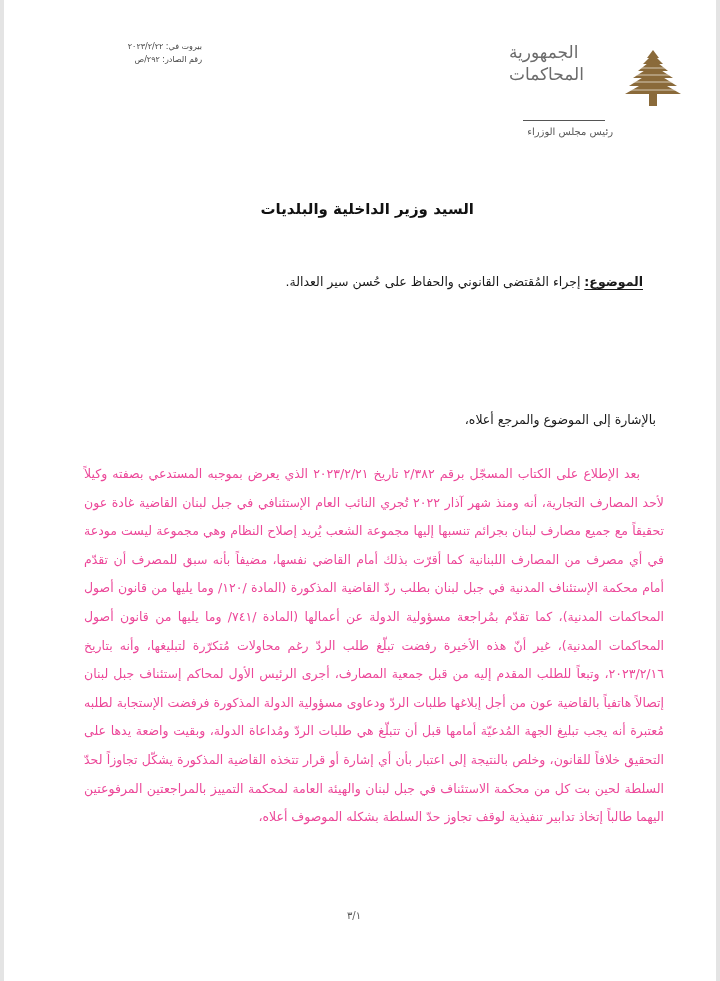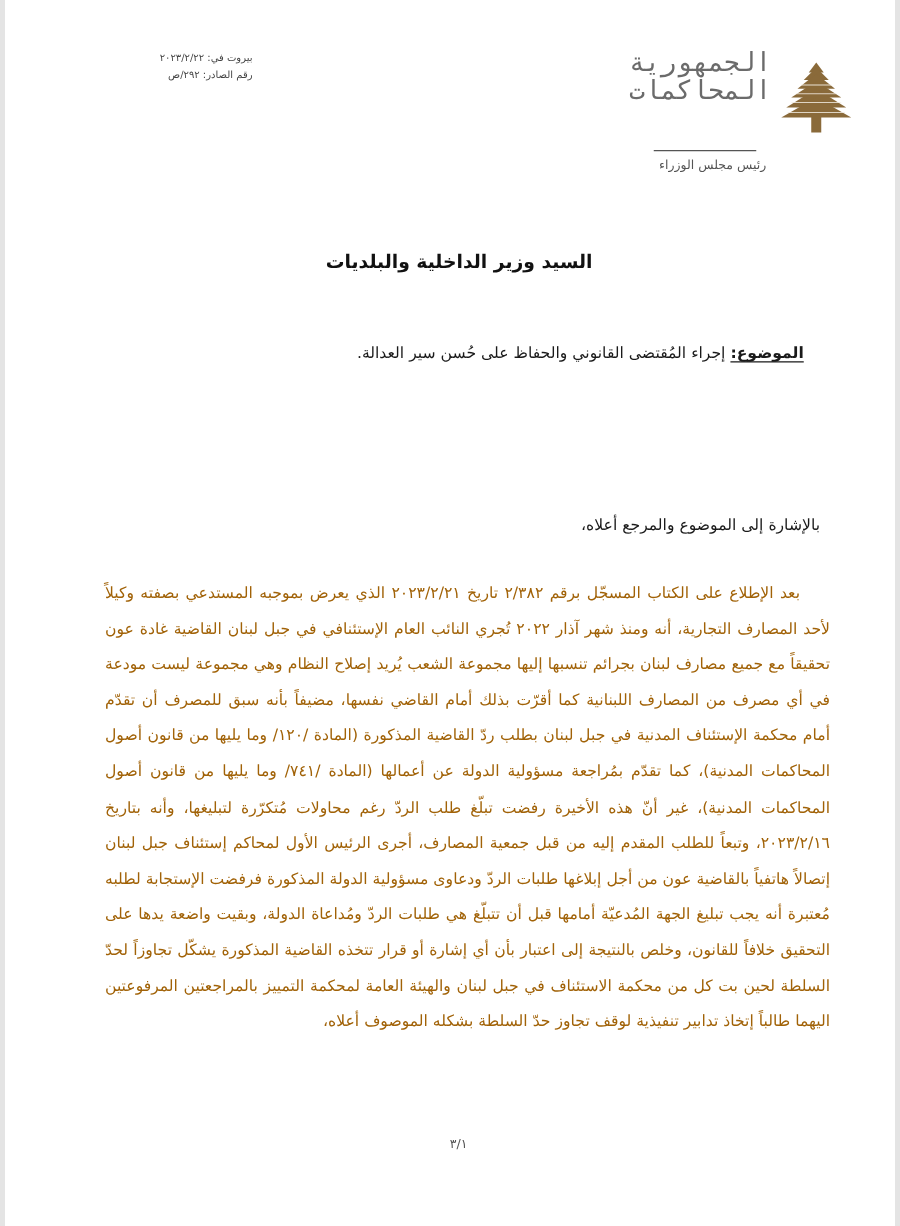--- a/index.html
+++ b/index.html
@@ -14,23 +14,23 @@
     .header-meta {
       position: absolute; left: 88px; top: 40px; width: 110px;
       direction: rtl; text-align: right;
       font-size: 8px; line-height: 13px; color: #444;
     }
     .logo-block {
       position: absolute; left: 505px; top: 38px; width: 180px; height: 110px;
     }
     .logo-text {
       position: absolute; left: 0; top: 4px; width: 108px;
-      direction: rtl; text-align: center;
-      font-family: Liberation Mono, monospace;
-      color: #6b6b6b; font-size: 21px; line-height: 22px; letter-spacing: 1px;
+      direction: rtl; text-align: left;
+      font-family: Liberation Sans, sans-serif;
+      color: #6b6b6b; font-size: 17px; line-height: 22px; letter-spacing: 1px;
     }
     .logo-rule {
       position: absolute; left: 14px; top: 82px; width: 82px; height: 1px; background: #555;
     }
     .logo-sub {
       position: absolute; left: 4px; top: 88px; width: 100px;
       direction: rtl; text-align: right;
       font-family: "DejaVu Serif", "Liberation Serif", serif;
       font-size: 10px; color: #555;
     }
@@ -50,26 +50,26 @@
     .reference { top: 326px; width: 600px; line-height: 29px; }
     .label { font-weight: bold; text-decoration: underline; text-underline-offset: 3px; }
     .ref-line2 { display: block; padding-right: 0; }
     .greeting {
       position: absolute; right: 60px; top: 412px; width: 400px;
       direction: rtl; text-align: right; font-size: 12.5px;
     }
     .body-para {
       position: absolute; left: 80px; top: 460px; width: 580px;
       direction: rtl; text-align: justify; text-align-last: right;
-      font-size: 12.5px; line-height: 28.6px; color: #a16207;
+      font-size: 12.5px; line-height: 28.6px; color: #ec4899;
       text-indent: 24px;
     }
     .page-num {
       position: absolute; left: 330px; top: 910px; width: 40px;
-      direction: rtl; font-size: 10px; color: #555;
+      text-align: center; direction: rtl; font-size: 10px; color: #555;
     }
   </style>
 </head>
 <body>
 
 <div class="page">
 
   <div class="header-meta">
     <div>بيروت في: ٢٠٢٣/٢/٢٢</div>
     <div>رقم الصادر: ٢٩٢/ص</div>

